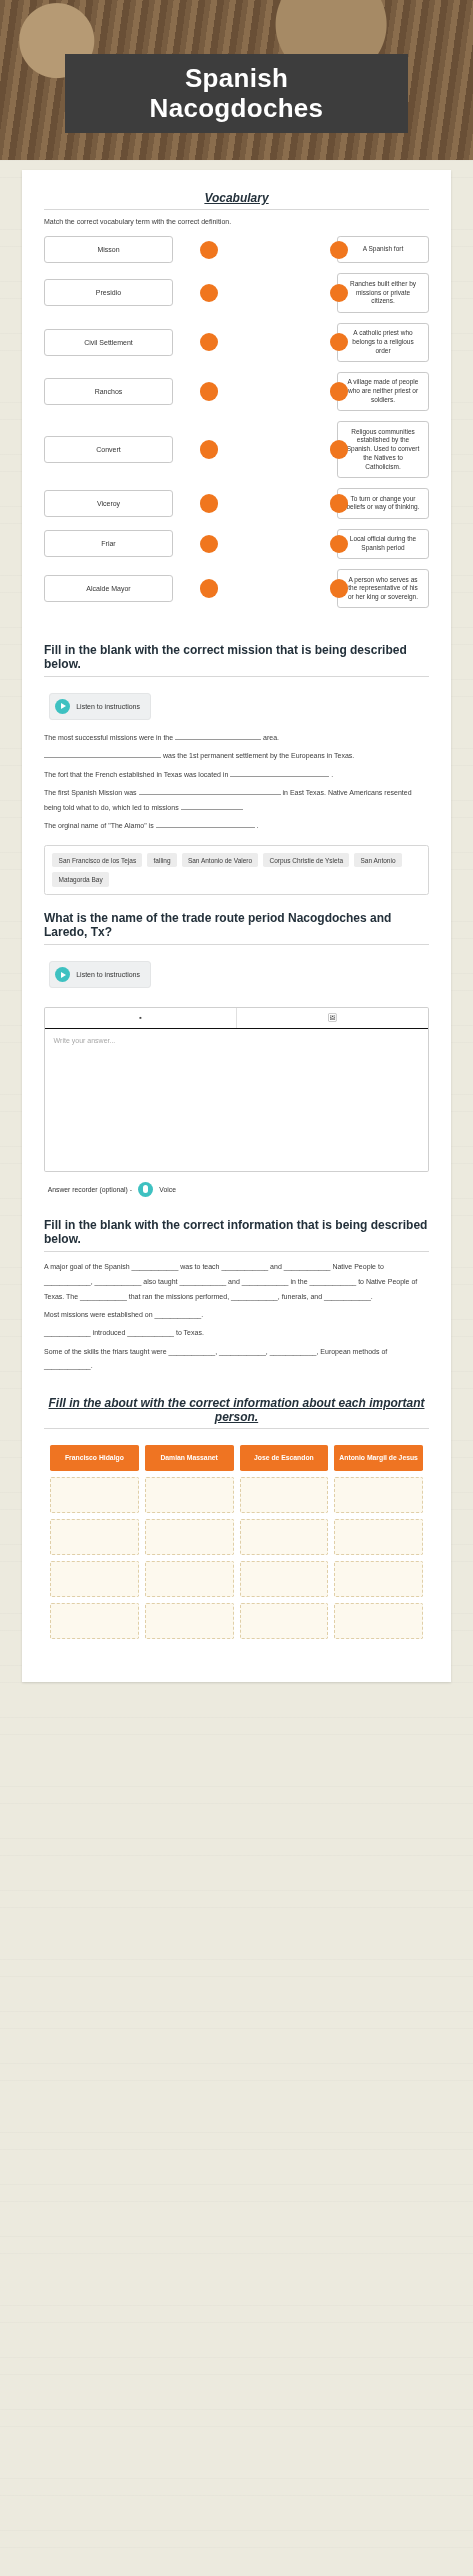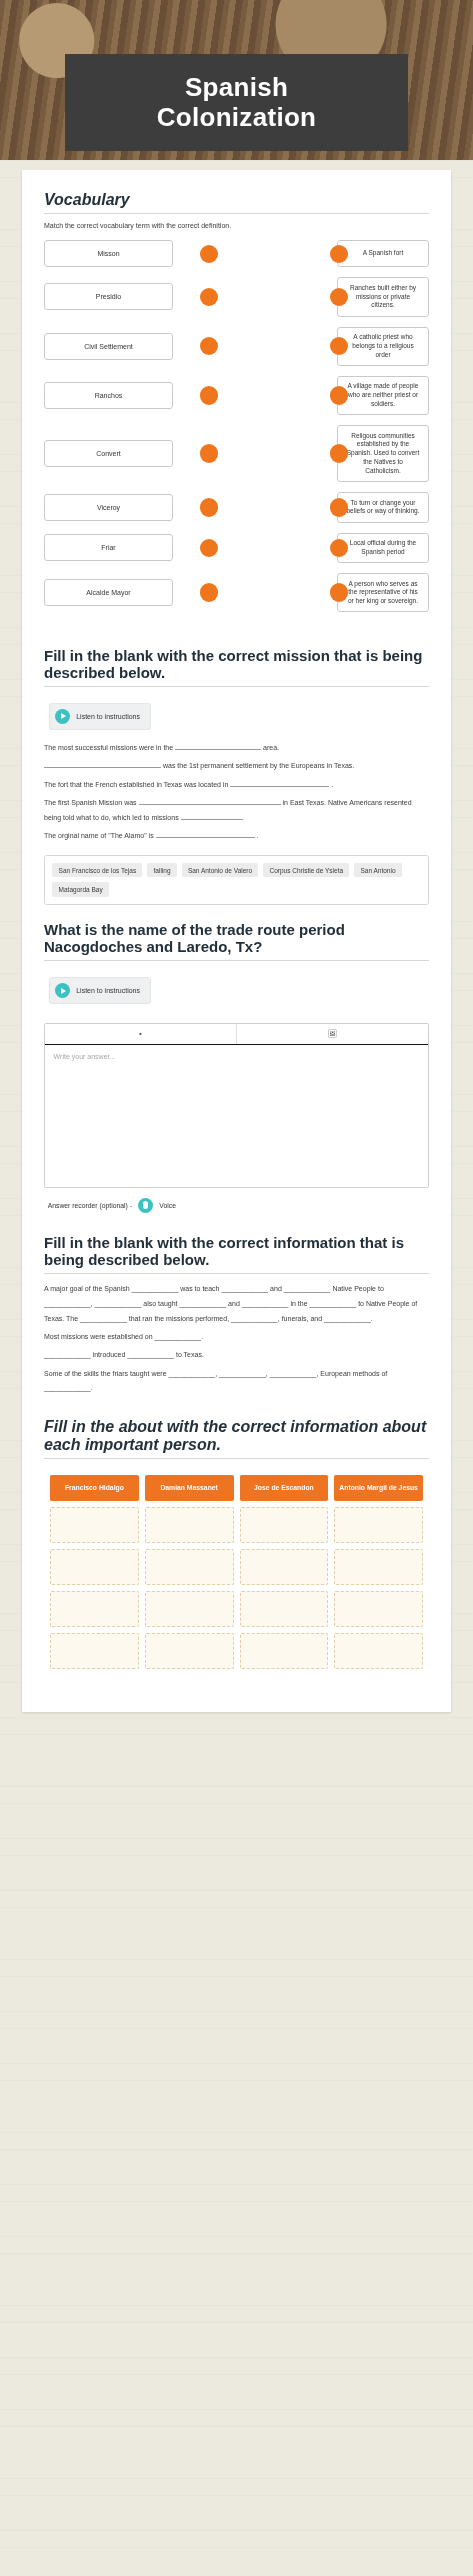--- a/index.html
+++ b/index.html
@@ -34,21 +34,21 @@
   .bg-lower:before {
     content:"";
     position:absolute; inset:0;
     background:
       repeating-linear-gradient(180deg, rgba(0,0,0,0.02) 0 0.6px, transparent 0.6px 17.3px);
   }
 
   .title-banner {
     position: absolute;
     top: 54px; left: 65px;
-    width: 343px; height: 97px;
+    width: 343px; height: 79px;
     background: #3d3d3d;
     display:flex; align-items:center; justify-content:center;
     z-index: 5;
   }
   .title-banner h1 {
     margin:0;
     color:#fff;
     font-size: 26px;
     line-height: 1.12;
     text-align:center;
@@ -60,31 +60,33 @@
     position: absolute;
     top: 170px; left: 22px;
     width: 429px;
     background:#fff;
     padding: 21px 22px 37px 22px;
     z-index: 4;
     box-shadow: 0 0.6px 2.5px rgba(0,0,0,0.12);
   }
 
   h2.section {
-    font-size: 15px;
+    font-size: 12px;
     margin: 0 0 5px 0;
     color:#23303a;
     font-weight:bold;
   }
   .section-underlined {
     font-style: italic;
+    text-decoration: underline;
     color:#24313b;
-    font-size: 16px;
+    font-size: 12px;
     margin:0 0 3.7px 0;
     font-weight:bold;
+    text-align:center;
   }
   .rule {
     border:0; border-top:0.6px solid #d7d7d7; margin: 3.7px 0 8.6px 0;
   }
   .instr {
     font-size: 7px; color:#3b3b3b; margin: 0 0 11px 0;
   }
 
   
   .match-wrap { position:relative; margin-bottom: 16px; }
@@ -190,21 +192,21 @@
 </head>
 <body>
 
 <div class="page">
   <div class="bg-photo"></div>
   <div class="bg-lower"></div>
 
   <div class="title-banner">
     <h1>
       <span>Spanish</span><br>
-      <span>Colonization</span>
+      <span>Nacogdoches</span>
     </h1>
   </div>
 
   <div class="sheet">
 
     
     <div class="section-underlined">Vocabulary</div>
     <hr class="rule">
     <p class="instr">Match the correct vocabulary term with the correct definition.</p>
 

